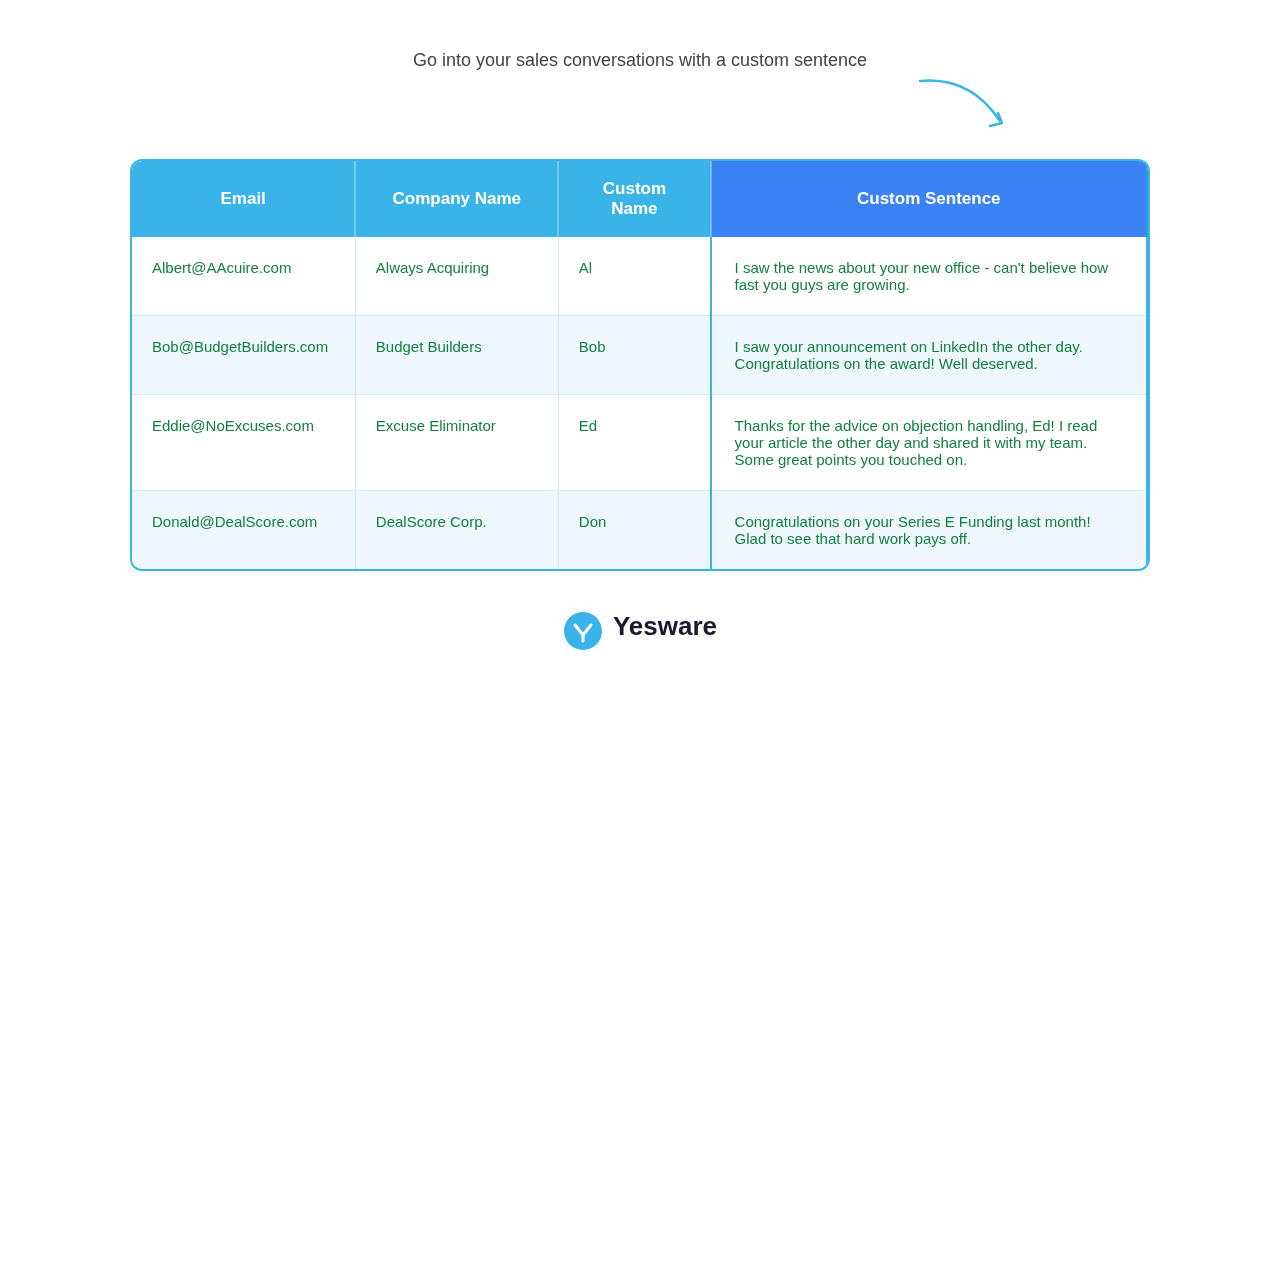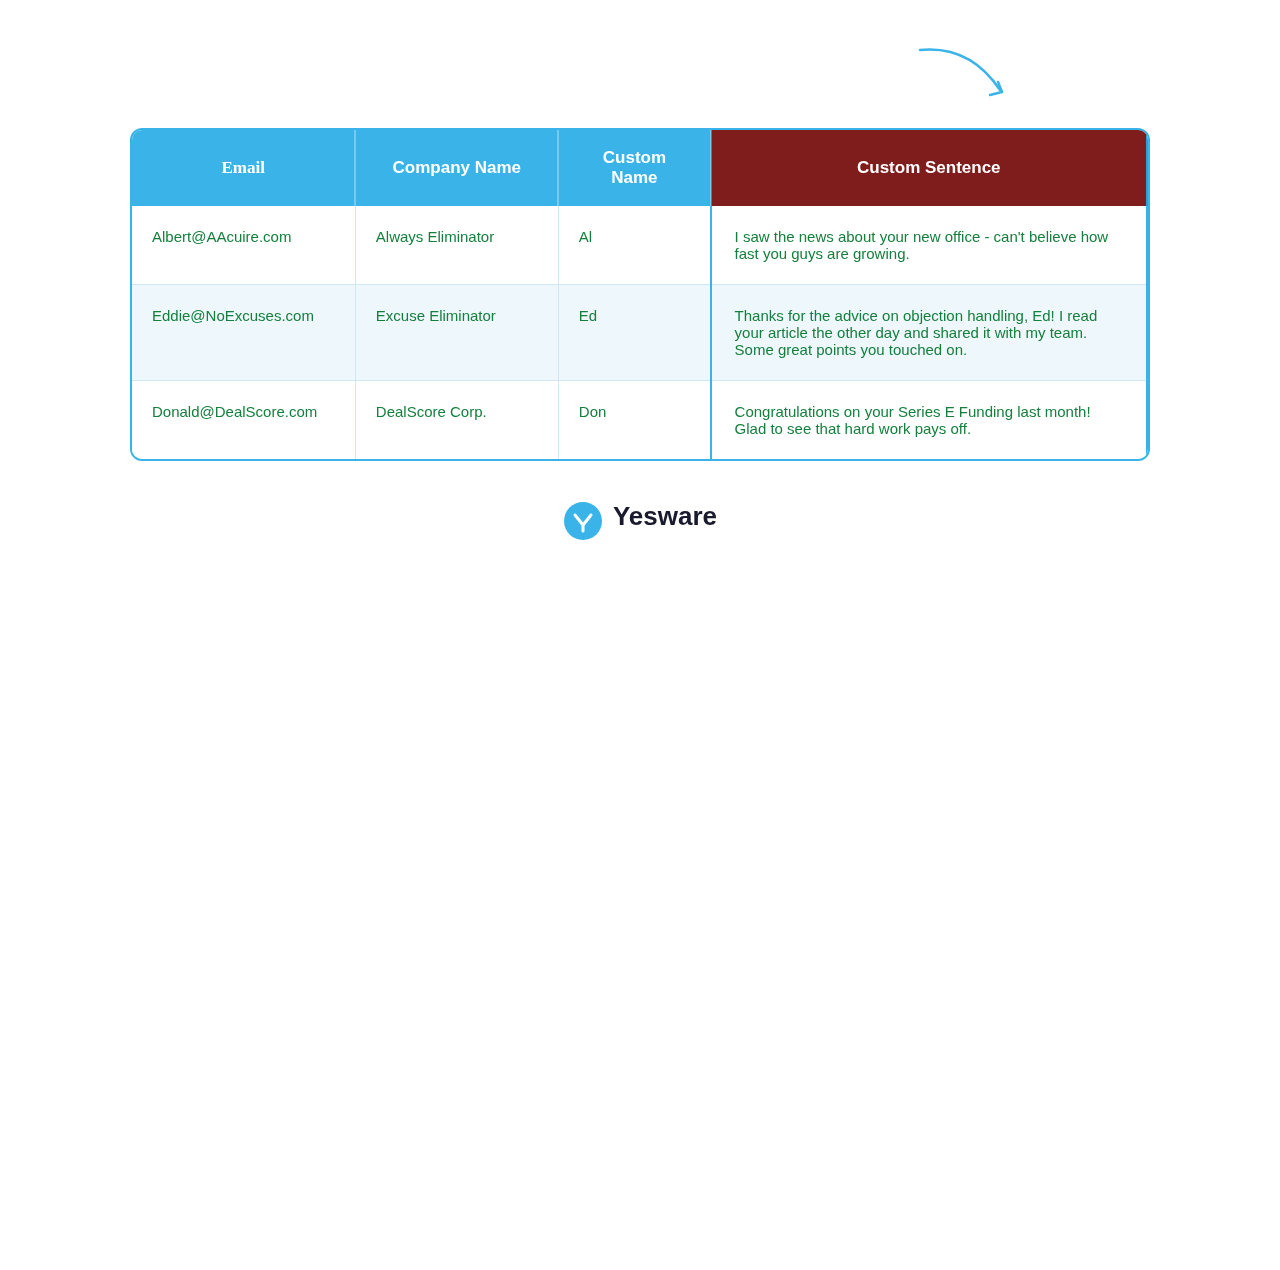--- a/index.html
+++ b/index.html
@@ -57,26 +57,26 @@
     thead th {
       color: #ffffff;
       font-weight: 700;
       font-size: 17px;
       padding: 18px 20px;
       text-align: center;
       border-right: 2px solid rgba(255,255,255,0.3);
     }
     thead th:last-child {
       border-right: none;
-      background: #7f1d1d;
+      background: #3b82f6;
       border: 2px solid #2aa0d8;
       border-top: none;
       border-bottom: none;
     }
-    thead th:first-child { border-left: none; font-family: Liberation Serif, serif; }
+    thead th:first-child { border-left: none; }
     col.email-col { width: 22%; }
     col.company-col { width: 20%; }
     col.firstname-col { width: 15%; }
     col.custom-col { width: 43%; }
     tbody tr {
       border-bottom: 1px solid #d0e8f5;
     }
     tbody tr:nth-child(odd) {
       background: #ffffff;
     }
@@ -114,20 +114,21 @@
       font-size: 26px;
       font-weight: 700;
       color: #1a1a2e;
     }
   </style>
 </head>
 <body>
 
 <div class="page-container">
 
+  <p class="page-subtitle">Go into your sales conversations with a custom sentence</p>
 
   <div class="arrow-container">
     <svg class="arrow-svg" width="120" height="70" viewBox="0 0 120 70">
       <path d="M10 10 Q60 5 90 50" stroke="#3ab4e8" stroke-width="2.5" fill="none" stroke-linecap="round"></path>
       <polyline points="80,55 92,52 88,42" stroke="#3ab4e8" stroke-width="2.5" fill="none" stroke-linecap="round" stroke-linejoin="round"></polyline>
     </svg>
   </div>
 
   <div class="table-wrapper">
     <table>
@@ -141,23 +142,29 @@
         <tr>
           <th>Email</th>
           <th>Company Name</th>
           <th>Custom Name</th>
           <th>Custom Sentence</th>
         </tr>
       </thead>
       <tbody id="table-body">
       <tr>
             <td>Albert@AAcuire.com</td>
-            <td>Always Eliminator</td>
+            <td>Always Acquiring</td>
             <td>Al</td>
             <td>I saw the news about your new office - can't believe how fast you guys are growing.</td>
+          </tr>
+          <tr>
+            <td>Bob@BudgetBuilders.com</td>
+            <td>Budget Builders</td>
+            <td>Bob</td>
+            <td>I saw your announcement on LinkedIn the other day. Congratulations on the award! Well deserved.</td>
           </tr>
           <tr>
             <td>Eddie@NoExcuses.com</td>
             <td>Excuse Eliminator</td>
             <td>Ed</td>
             <td>Thanks for the advice on objection handling, Ed! I read your article the other day and shared it with my team. Some great points you touched on.</td>
           </tr>
           <tr>
             <td>Donald@DealScore.com</td>
             <td>DealScore Corp.</td>

